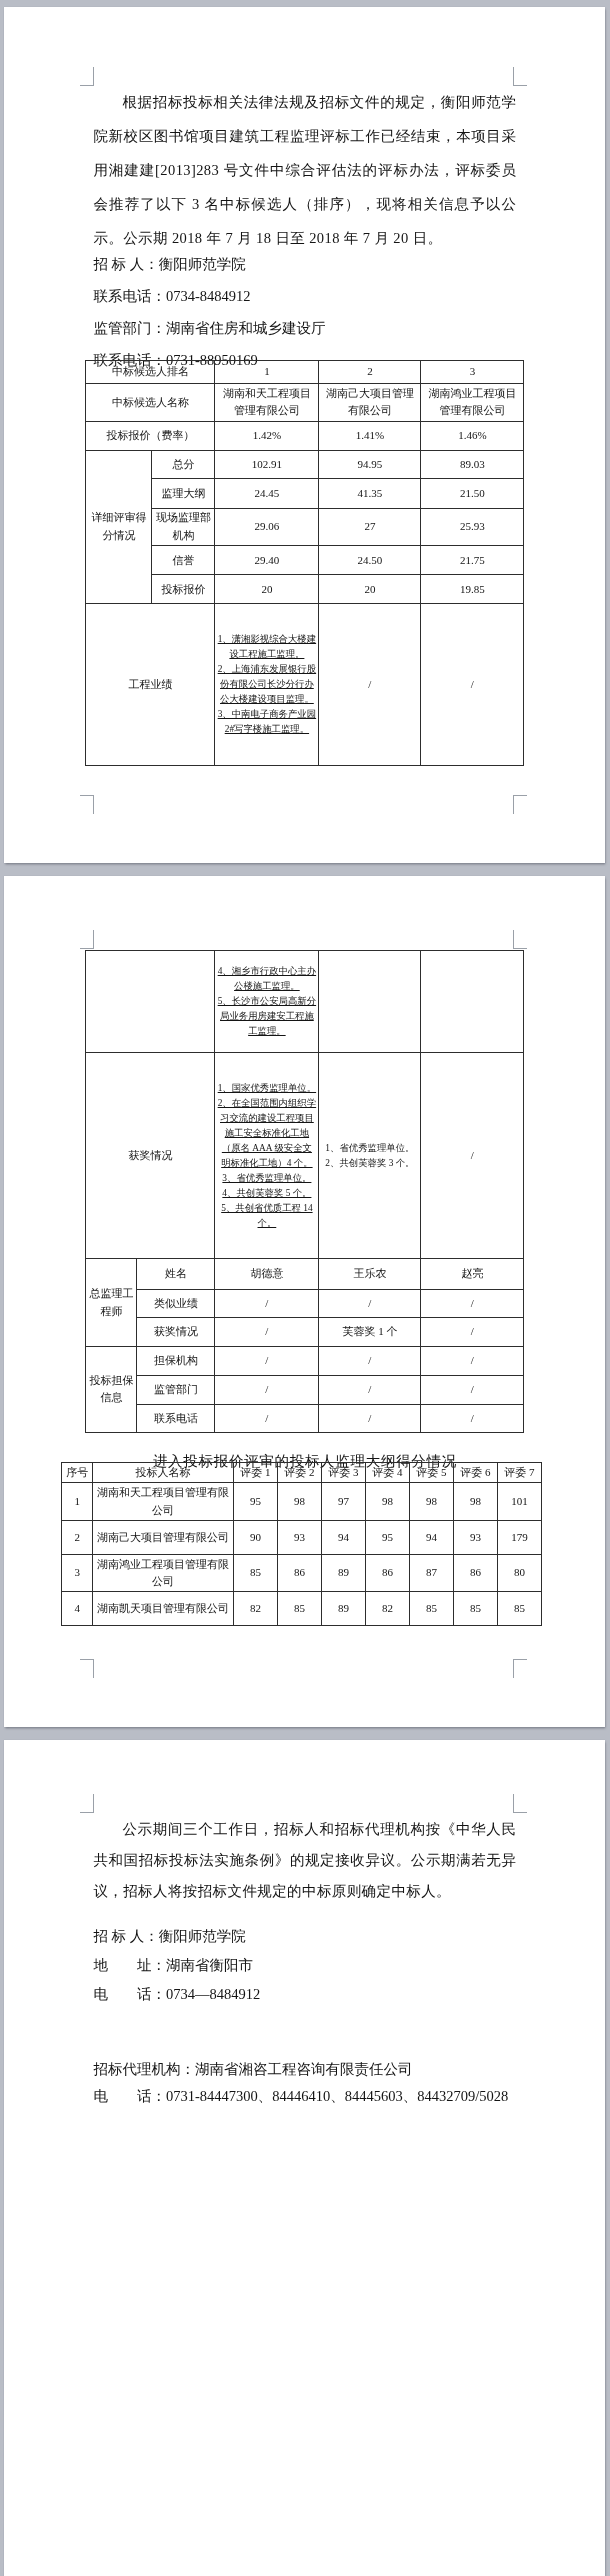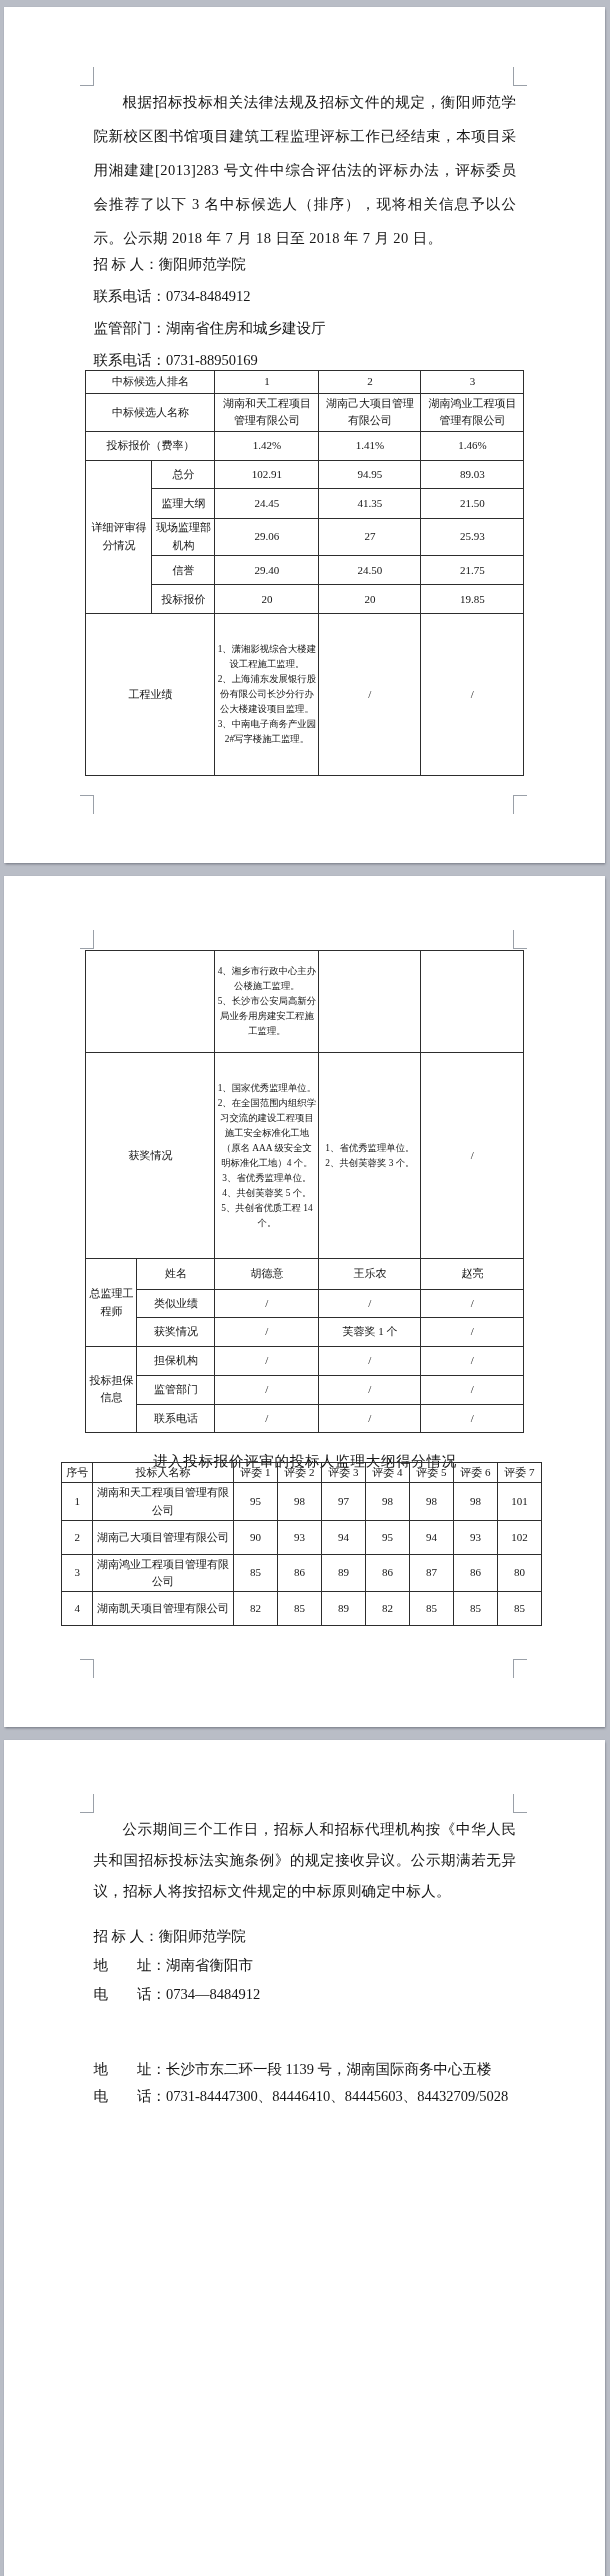--- a/index.html
+++ b/index.html
@@ -40,23 +40,23 @@
     table-layout:fixed;
     border:1.5px solid #2d2d2d;
     font-size:11px;
   }
   table.doc td{
     border:0.7px solid #2d2d2d;
     text-align:center;vertical-align:middle;
     padding:0.7px 2.2px;line-height:1.6;
     overflow:hidden;word-break:break-all;
   }
-  td.pre{white-space:pre-line;text-align:left;line-height:20.3px;font-size:9.4px;vertical-align:top;}
+  td.pre{white-space:pre-line;text-align:left;line-height:20.3px;font-size:9.4px;vertical-align:top;text-decoration:underline;}
   td.premid{white-space:pre-line;text-align:left;line-height:20.3px;font-size:9.4px;vertical-align:middle;}
-  .t1{left:81px;top:363px;width:439px;}
+  .t1{left:81px;top:353px;width:439px;}
   .t2{left:81px;top:74px;width:439px;}
   .score{left:57px;top:586px;width:479px;font-size:11.6px;}
   .score td{line-height:1.45;}
   .score td.name{font-size:11px;}
 
   .heading{
     position:absolute;left:0;top:574px;width:100%;
     text-align:center;font-size:14.5px;line-height:22px;
     letter-spacing:0.7px;
   }
@@ -265,21 +265,21 @@
     </tr>
     <tr style="height:34px">
       <td>2</td>
       <td class="name">湖南己大项目管理有限公司</td>
       <td>90</td>
       <td>93</td>
       <td>94</td>
       <td>95</td>
       <td>94</td>
       <td>93</td>
-      <td>102</td>
+      <td>179</td>
     </tr>
     <tr style="height:34px">
       <td>3</td>
       <td class="name">湖南鸿业工程项目管理有限公司</td>
       <td>85</td>
       <td>86</td>
       <td>89</td>
       <td>86</td>
       <td>87</td>
       <td>86</td>
@@ -308,17 +308,17 @@
 
   <div class="para p3para" style="top:74px">公示期间三个工作日，招标人和招标代理机构按《中华人民共和国招标投标法实施条例》的规定接收异议。公示期满若无异议，招标人将按招标文件规定的中标原则确定中标人。</div>
 
   <div class="contact" style="top:182px;line-height:29px">
     <div class="line">招 标 人：衡阳师范学院</div>
     <div class="line">地　　址：湖南省衡阳市</div>
     <div class="line">电　　话：0734—8484912</div>
   </div>
 
   <div class="contact" style="top:316px;line-height:27px">
-    <div class="line">地　　址：长沙市东二环一段 1139 号，湖南国际商务中心五楼</div>
+    <div class="line">招标代理机构：湖南省湘咨工程咨询有限责任公司</div>
     <div class="line">电　　话：0731-84447300、84446410、84445603、84432709/5028</div>
   </div>
 </div>
 
 
 </body></html>

